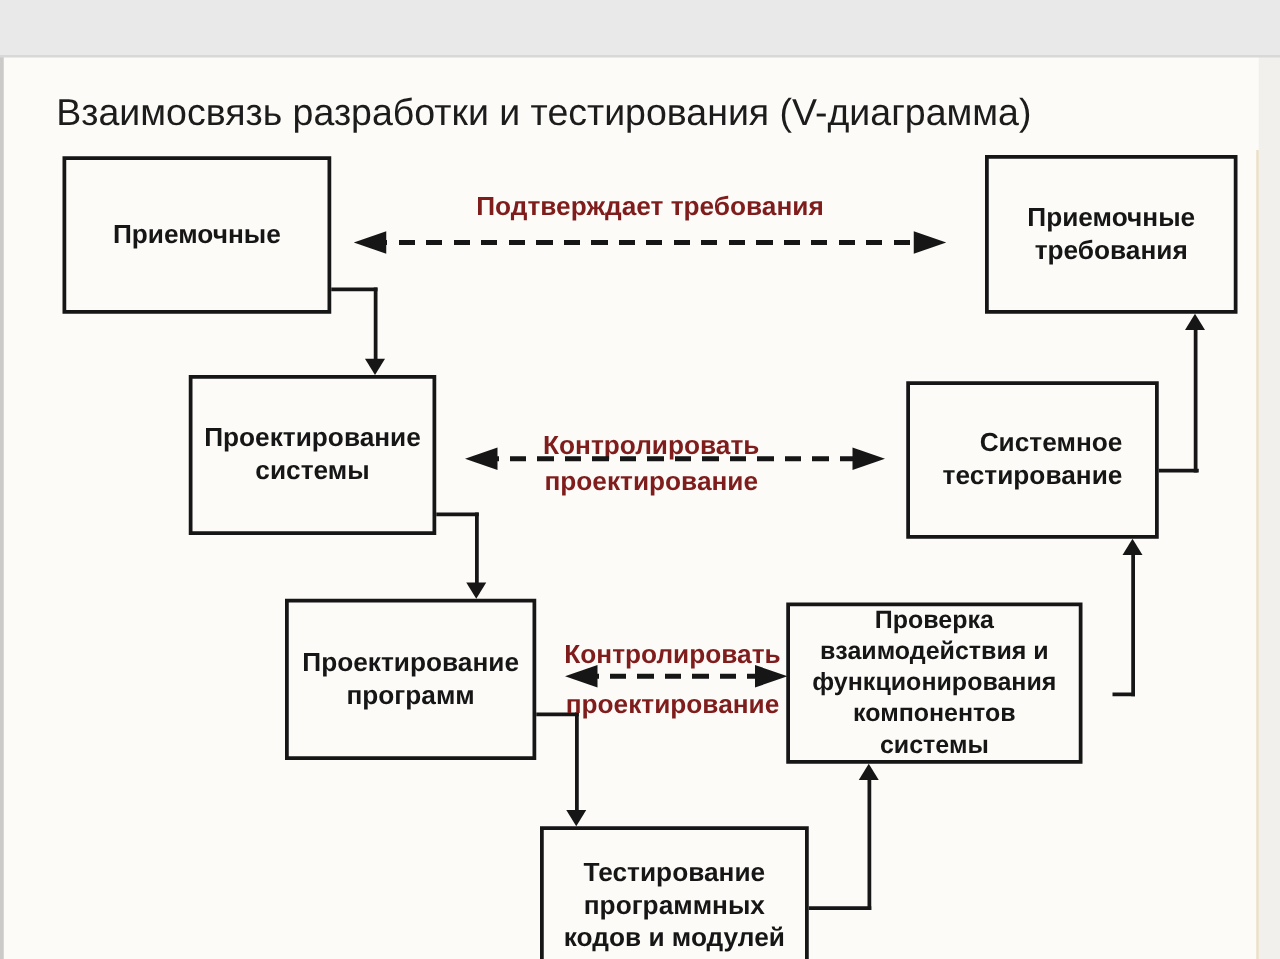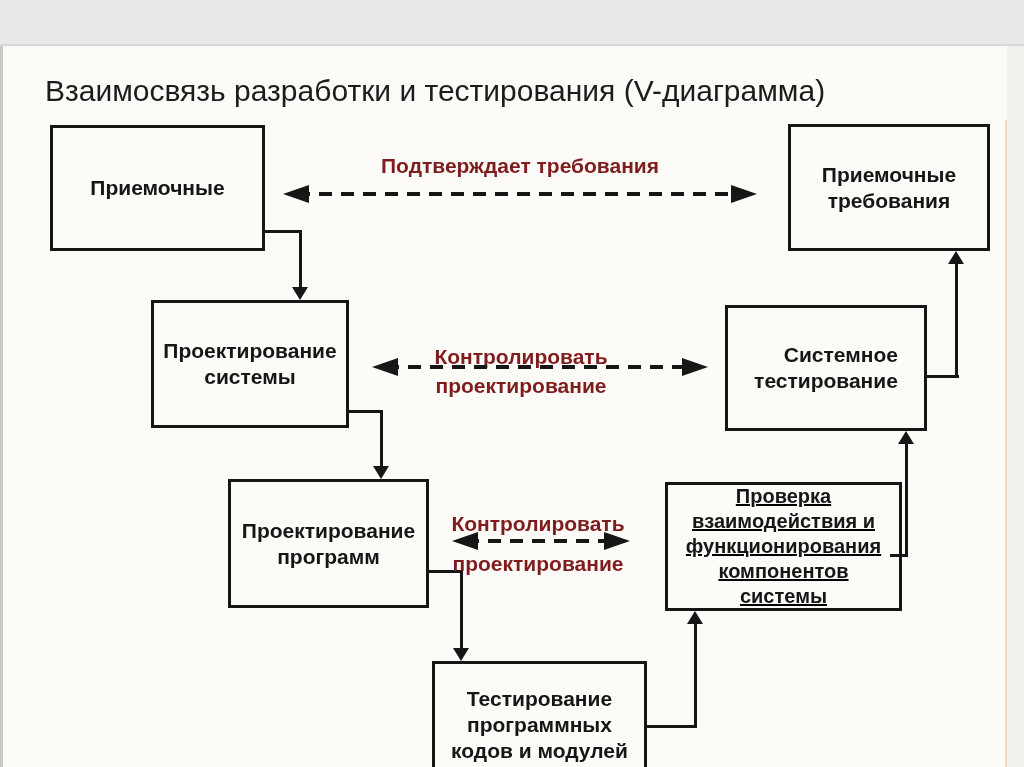--- a/index.html
+++ b/index.html
@@ -37,21 +37,21 @@
     text-align:center;
   }
   .box-label{
     font-weight:700;font-size:21px;line-height:26px;color:#161616;
     white-space:pre-line;
   }
   .b-req       {left:50px;  top:81px;  width:215px;height:126px;}
   .b-sysdes    {left:151px; top:256px; width:198px;height:128px;}
   .b-progdes   {left:228px; top:435px; width:201px;height:129px;}
   .b-codetest  {left:432px; top:617px; width:215px;height:127px;}
-  .b-integr    {left:665px; top:438px; width:237px;height:129px;text-decoration:underline;}
+  .b-integr    {left:629px; top:438px; width:237px;height:129px;}
   .b-integr .box-label{font-size:20px;line-height:25px;}
   .b-systest   {left:725px; top:261px; width:202px;height:126px;text-align:right;}
   .b-accept    {left:788px; top:80px;  width:202px;height:127px;}
 
   
   .seg{position:absolute;background:#161616;}
 
   
   .ah{position:absolute;width:0;height:0;}
   .ah-down {border-left:8px solid transparent;border-right:8px solid transparent;border-top:13px solid #161616;}

